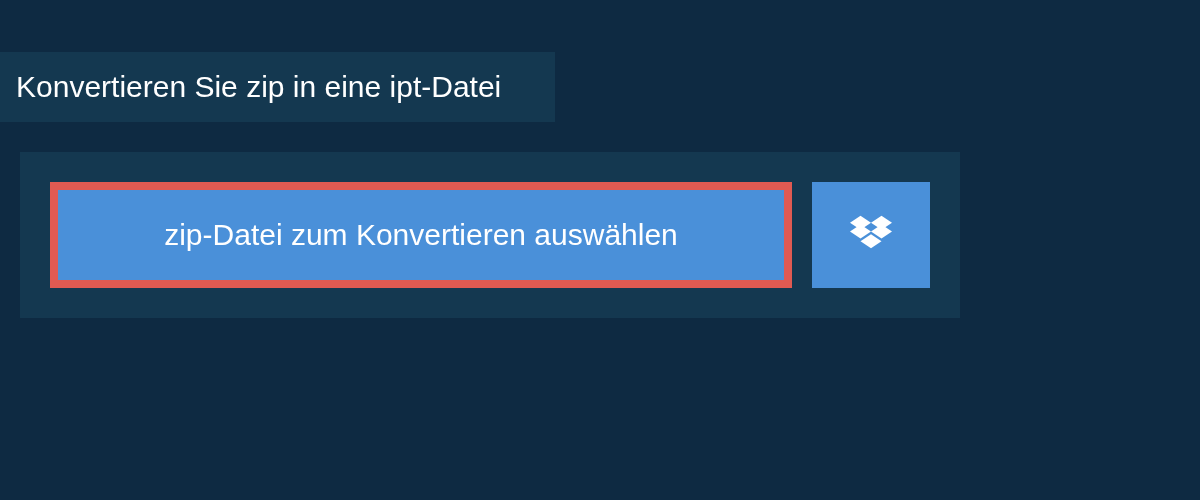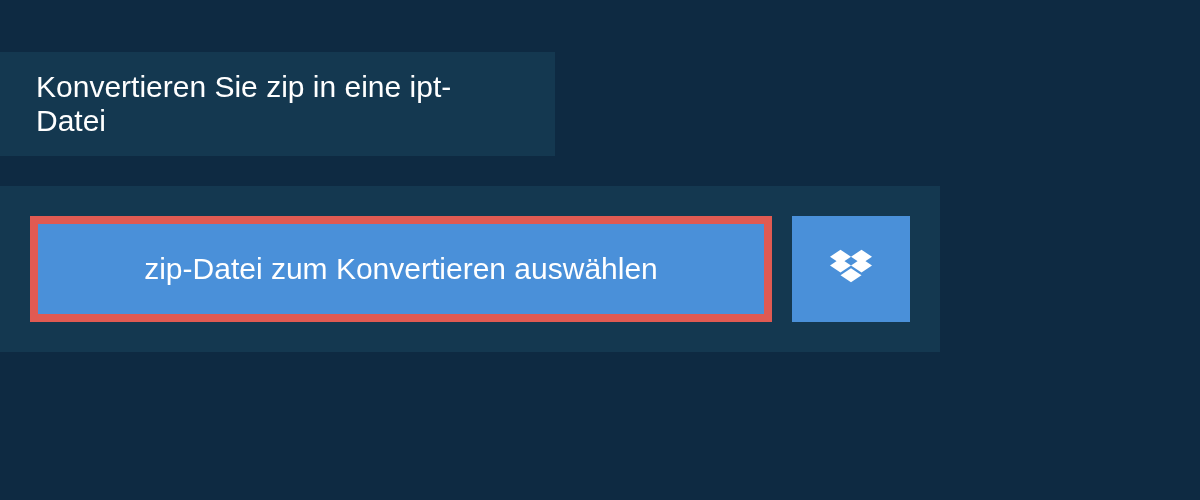--- a/index.html
+++ b/index.html
@@ -9,38 +9,39 @@
     }
     body {
       width: 1200px;
       height: 500px;
       background-color: #0e2a42;
       font-family: Arial, Helvetica, sans-serif;
       overflow: hidden;
     }
     .header-bar {
       background-color: #143850;
-      padding: 18px 36px;
+      padding: 18px 16px;
       width: 555px;
       margin-top: 52px;
       margin-left: 0;
     }
     .header-title {
       color: #ffffff;
       font-size: 30px;
       font-weight: 400;
     }
     .upload-panel {
       background-color: #143850;
       margin-top: 30px;
       padding: 30px 30px;
       width: 940px;
       display: flex;
       gap: 20px;
       align-items: stretch;
+      margin-left: 20px;
     }
     .select-button {
       flex: 1;
       background-color: #4a90d9;
       border: 8px solid #e05a52;
       color: #ffffff;
       font-size: 30px;
       font-weight: 400;
       padding: 28px 20px;
       text-align: center;

